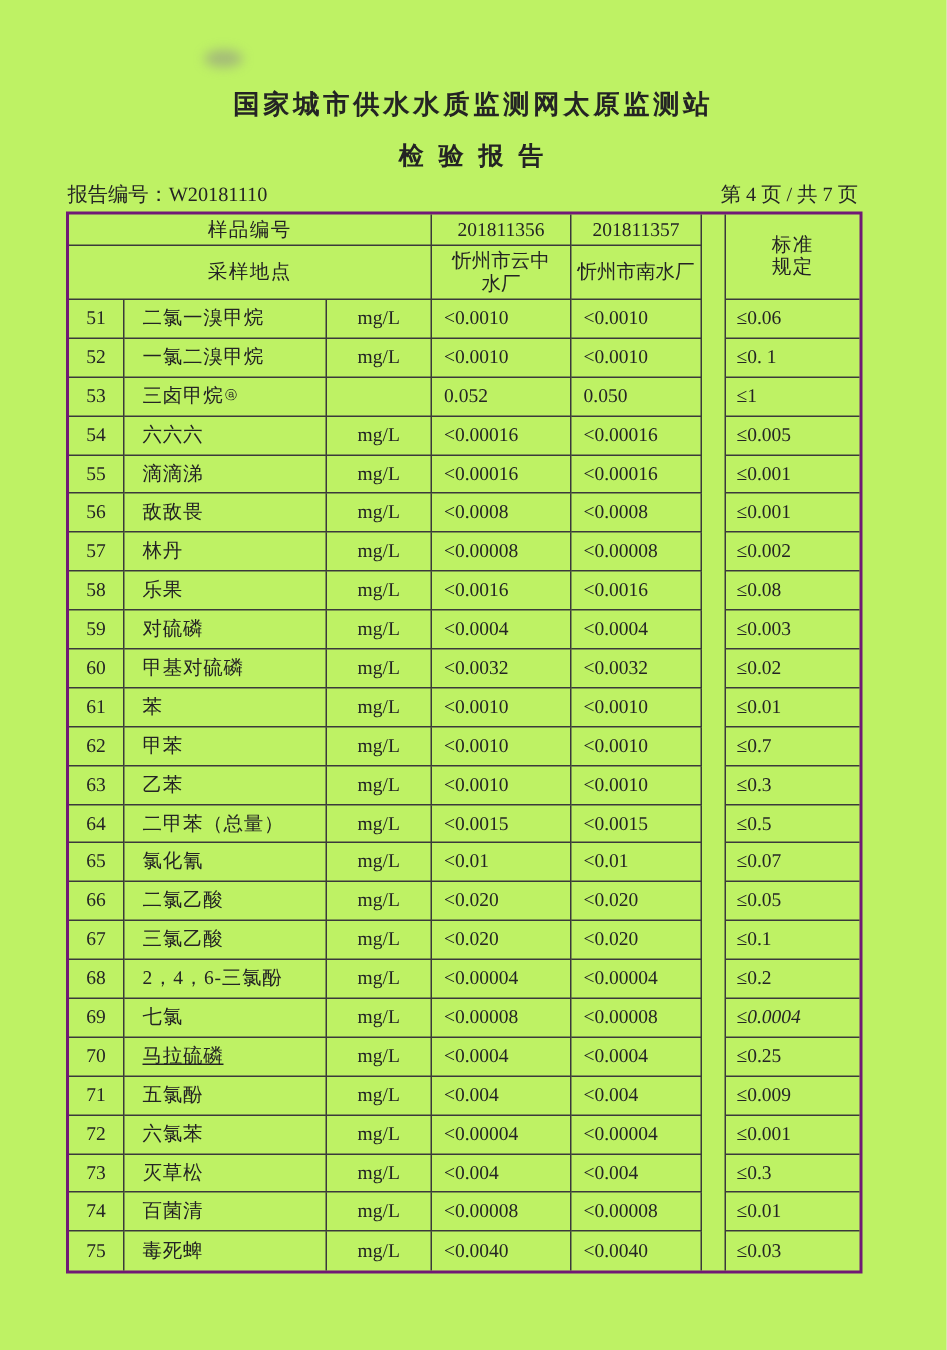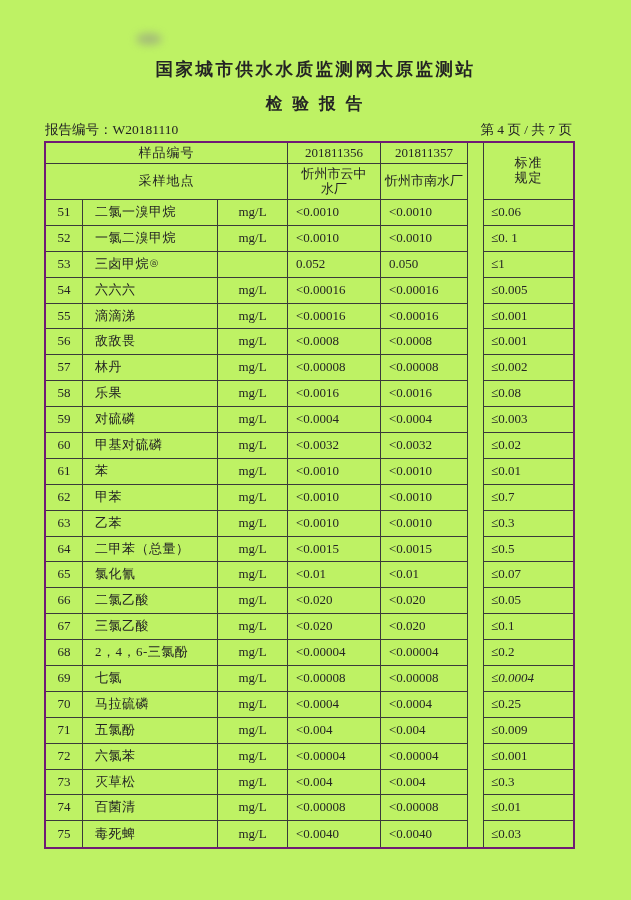--- a/index.html
+++ b/index.html
@@ -231,21 +231,21 @@
     <div class="cell c-std" style="grid-row: 20;">≤0.2</div>
 
     <div class="cell c1" style="grid-row: 21;">69</div>
     <div class="cell c2" style="grid-row: 21;">七氯</div>
     <div class="cell c3" style="grid-row: 21;">mg/L</div>
     <div class="cell c4" style="grid-row: 21;">&lt;0.00008</div>
     <div class="cell c5" style="grid-row: 21;">&lt;0.00008</div>
     <div class="cell c-std" style="grid-row: 21; font-style: italic;">≤0.0004</div>
 
     <div class="cell c1" style="grid-row: 22;">70</div>
-    <div class="cell c2" style="grid-row: 22;">马拉硫磷</div>
+    <div class="cell c2" style="grid-row: 22; text-decoration: underline;">马拉硫磷</div>
     <div class="cell c3" style="grid-row: 22;">mg/L</div>
     <div class="cell c4" style="grid-row: 22;">&lt;0.0004</div>
     <div class="cell c5" style="grid-row: 22;">&lt;0.0004</div>
     <div class="cell c-std" style="grid-row: 22;">≤0.25</div>
 
     <div class="cell c1" style="grid-row: 23;">71</div>
     <div class="cell c2" style="grid-row: 23;">五氯酚</div>
     <div class="cell c3" style="grid-row: 23;">mg/L</div>
     <div class="cell c4" style="grid-row: 23;">&lt;0.004</div>
     <div class="cell c5" style="grid-row: 23;">&lt;0.004</div>

